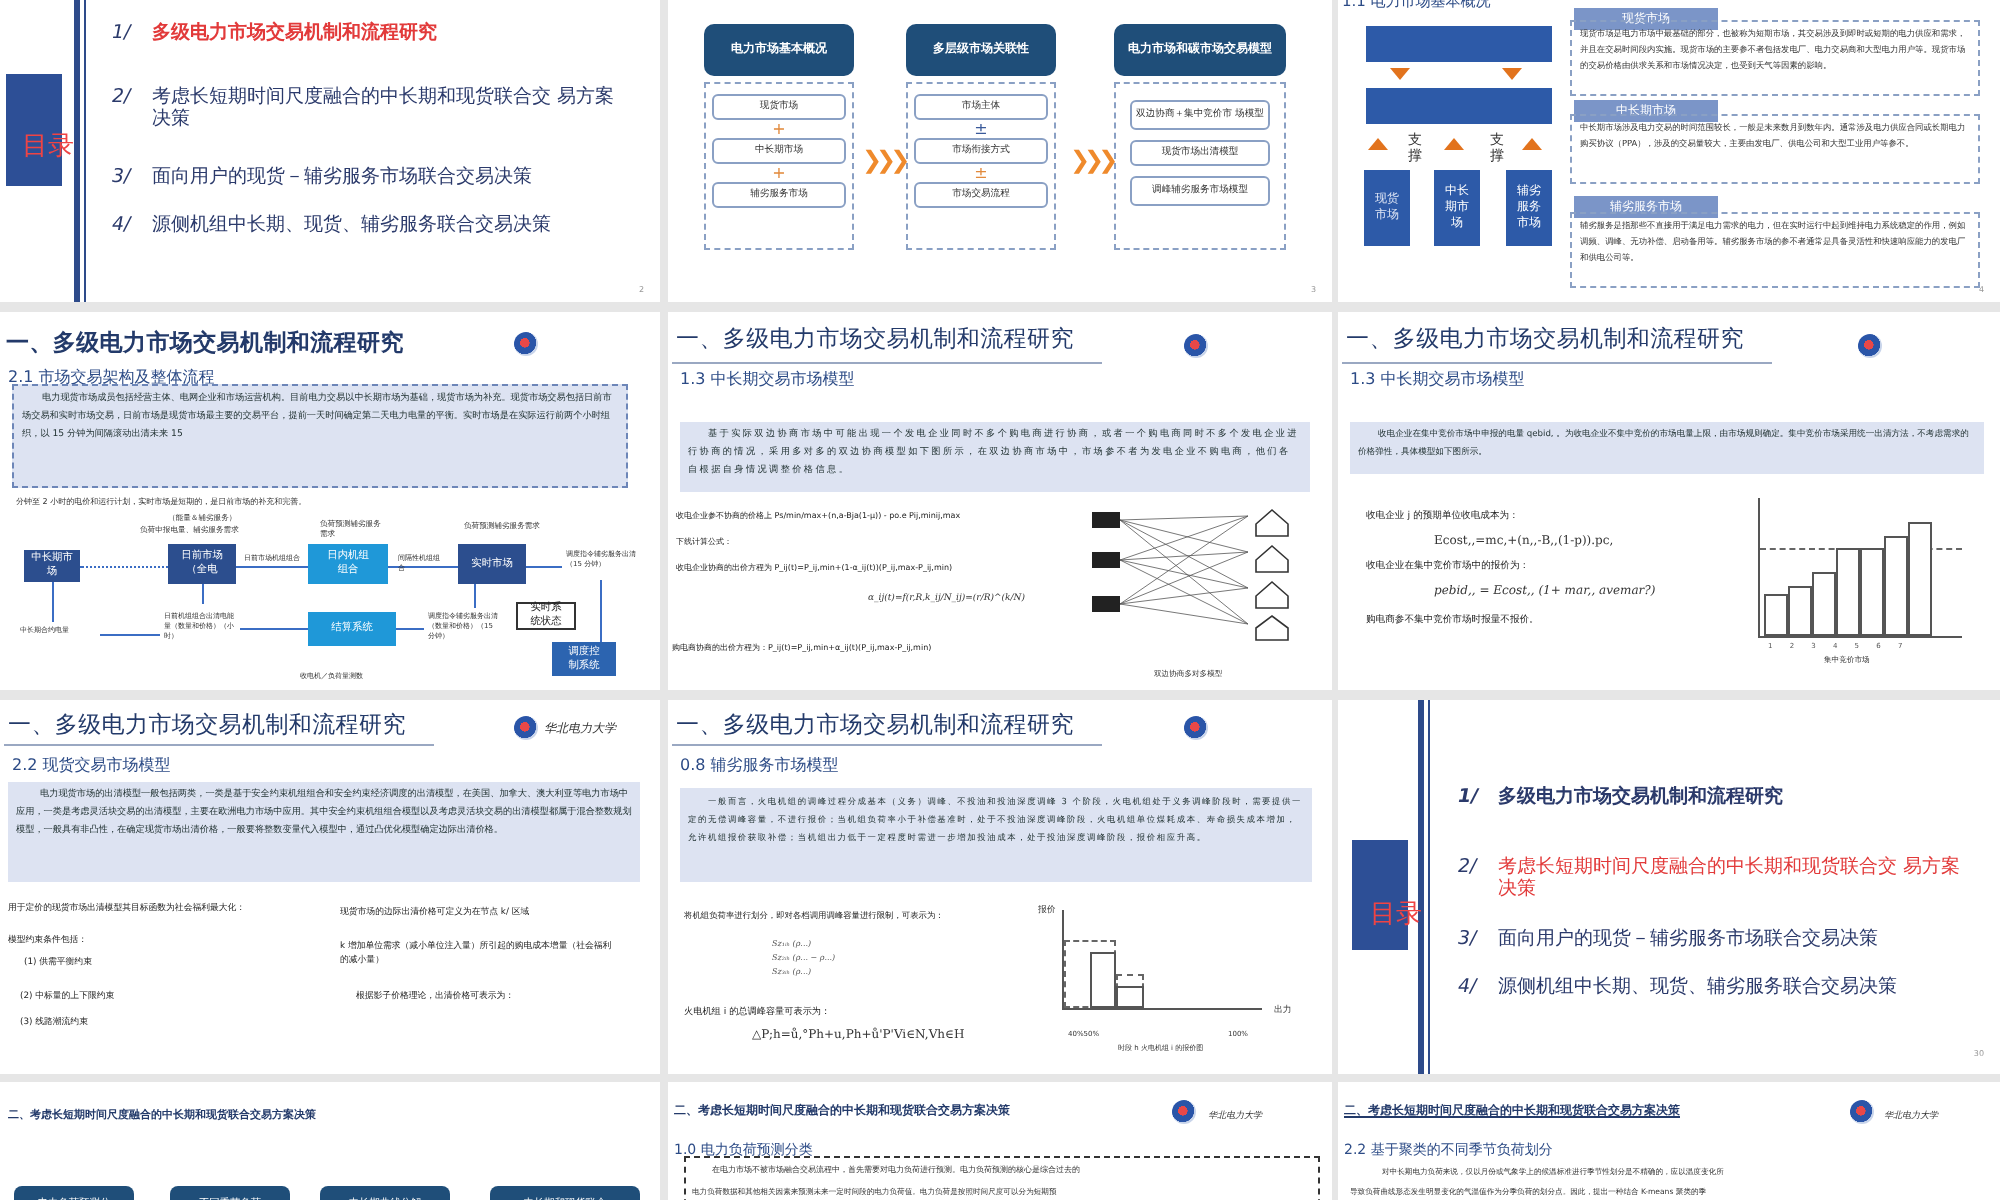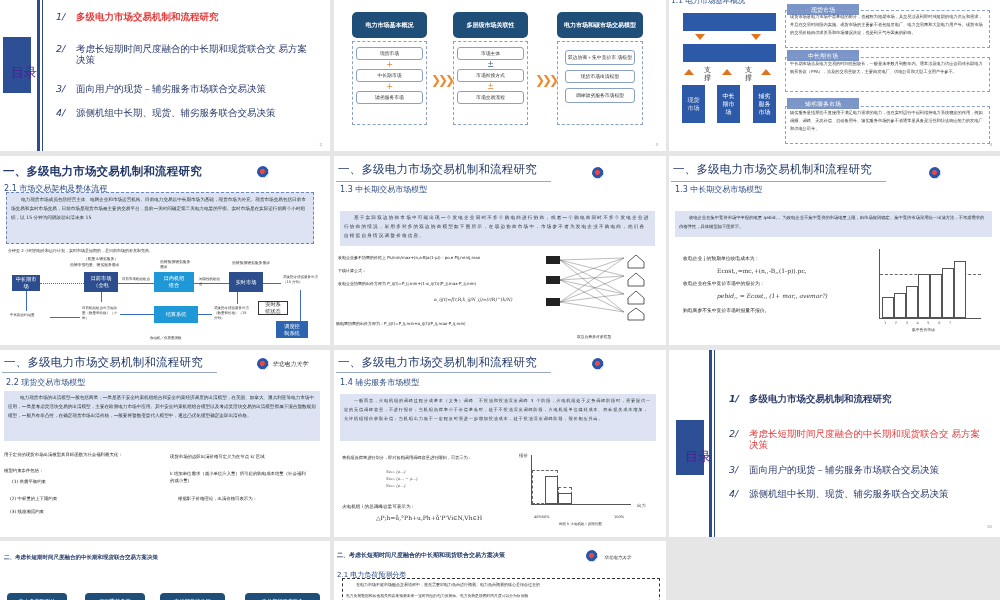--- a/index.html
+++ b/index.html
@@ -4,21 +4,21 @@
 <style>
 *{box-sizing:border-box;margin:0;padding:0}
 html,body{width:1000px;height:600px;overflow:hidden;background:#e6e6e6;font-family:"DejaVu Sans","Liberation Sans",sans-serif;color:#1f3a66}
 .grid{position:absolute;left:0;top:0;width:1000px;height:600px}
 .slide{position:absolute;background:#fff;overflow:hidden}
 .pg{position:absolute;right:8px;bottom:4px;font-size:4px;color:#999}
 
 .toc-bar{position:absolute;left:37px;top:0;width:3px;height:100%;background:#2e4b8a}
 .toc-bar2{position:absolute;left:42px;top:0;width:1px;height:100%;background:#2e4b8a}
 .toc-box{position:absolute;left:3px;width:28px;height:56px;background:#2d4f96}
-.toc-label{position:absolute;left:11px;font-size:13px;color:#4c1d95}
+.toc-label{position:absolute;left:11px;font-size:13px;color:#ef4444}
 .toc-item{position:absolute;left:56px;font-size:9.5px;color:#2b3a6b;line-height:11px}
 .toc-item .n{display:inline-block;width:20px;font-style:italic;color:#2b3a6b}
 .toc-item.active .t{color:#e23a3a;font-weight:bold}
 .toc-item .t{display:inline-block;vertical-align:top;width:240px}
 
 .s-title{position:absolute;left:4px;top:9px;font-size:11.5px;color:#233a6a;font-weight:bold;letter-spacing:.2px}
 .s-rule{position:absolute;left:2px;top:23px;width:215px;height:1px;background:#9aa8c2}
 .s-sub{position:absolute;left:6px;top:29px;font-size:8px;color:#2c4b86;line-height:9px}
 .logo{position:absolute;width:12px;height:12px;border-radius:50%;background:radial-gradient(circle at 45% 45%,#e94848 0 25%,#2a55a8 26% 60%,#c8d4ea 61%)}
 .logo-txt{position:absolute;font-size:6px;font-style:italic;color:#333;font-family:"DejaVu Serif",serif}
@@ -248,21 +248,21 @@
     <div class="bullet" style="left:10px;top:158px;font-size:4.4px">(3) 线路潮流约束</div>
     <div class="bullet" style="left:170px;top:103px;width:148px;font-size:4.4px">现货市场的边际出清价格可定义为在节点 k/ 区域</div>
     <div class="bullet" style="left:170px;top:120px;width:140px;font-size:4.4px">k 增加单位需求（减小单位注入量）所引起的购电成本增量（社会福利的减小量）</div>
     <div class="bullet" style="left:178px;top:145px;width:140px;font-size:4.4px">根据影子价格理论，出清价格可表示为：</div>
   </div>
 
   <div class="slide" style="left:334px;top:350px;width:332px;height:187px">
     <div class="s-title" style="font-weight:normal;top:5px">一、多级电力市场交易机制和流程研究</div>
     <div class="s-rule" style="top:22px"></div>
     <div class="logo" style="left:258px;top:8px"></div>
-    <div class="s-sub" style="top:28px;width:90px">1.4 辅劣服务市场模型</div>
+    <div class="s-sub" style="top:28px;width:90px">0.8 辅劣服务市场模型</div>
     <div class="para" style="left:6px;top:44px;width:316px;height:47px;overflow:hidden;letter-spacing:.8px;text-indent:10px;font-size:4.2px">一般而言，火电机组的调峰过程分成基本（义务）调峰、不投油和投油深度调峰 3 个阶段，火电机组处于义务调峰阶段时，需要提供一定的无偿调峰容量，不进行报价；当机组负荷率小于补偿基准时，处于不投油深度调峰阶段，火电机组单位煤耗成本、寿命损失成本增加，允许机组报价获取补偿；当机组出力低于一定程度时需进一步增加投油成本，处于投油深度调峰阶段，报价相应升高。</div>
     <div class="bullet" style="left:8px;top:104px;width:160px;font-size:4.2px">将机组负荷率进行划分，即对各档调用调峰容量进行限制，可表示为：</div>
     <div class="formula" style="left:52px;top:118px;font-size:4px;line-height:7px;color:#555">Sz₁ᵢₕ (ρ...)<br>Sz₂ᵢₕ (ρ... − ρ...)<br>Sz₃ᵢₕ (ρ...)</div>
     <div class="bullet" style="left:8px;top:153px;font-size:4.6px">火电机组 i 的总调峰容量可表示为：</div>
     <div class="formula" style="left:42px;top:164px;font-style:normal;font-size:6px">△P;h=ů,°Ph+u,Ph+ů'P'Vi∈N,Vh∈H</div>
     <div style="position:absolute;left:197px;top:105px;width:100px;height:50px;border-left:1px solid #555;border-bottom:1px solid #555">
       <div style="position:absolute;left:0;bottom:0;width:26px;height:34px;border:1px dashed #666"></div>
       <div style="position:absolute;left:13px;bottom:0;width:13px;height:28px;border:1px solid #555"></div>
       <div style="position:absolute;left:26px;bottom:0;width:14px;height:17px;border:1px dashed #666"></div>
       <div style="position:absolute;left:26px;bottom:0;width:14px;height:11px;border:1px solid #555"></div>
@@ -291,20 +291,28 @@
     <div class="pill" style="left:7px;width:60px">电力负荷预测分</div>
     <div class="pill" style="left:85px;width:60px">不同季节负荷</div>
     <div class="pill" style="left:160px;width:65px">中长期曲线分解</div>
     <div class="pill" style="left:245px;width:75px">中长期和现货联合</div>
   </div>
 
   <div class="slide" style="left:334px;top:541px;width:332px;height:59px">
     <div class="bhead" style="left:3px;top:10px">二、考虑长短期时间尺度融合的中长期和现货联合交易方案决策</div>
     <div class="logo" style="left:252px;top:9px"></div>
     <div class="logo-txt" style="left:270px;top:14px;font-size:4.5px">华北电力大学</div>
-    <div class="s-sub" style="left:3px;top:30px;font-size:7px">2.1 电力负荷预测分类</div>
+    <div class="s-sub" style="left:3px;top:30px;font-size:7px">1.0 电力负荷预测分类</div>
     <div style="position:absolute;left:8px;top:37px;width:318px;height:30px;border:1px dashed #333"></div>
     <div class="tiny" style="left:22px;top:40px;font-size:4px;white-space:nowrap">在电力市场不被市场融合交易流程中，首先需要对电力负荷进行预测。电力负荷预测的核心是综合过去的</div>
     <div class="tiny" style="left:12px;top:51px;font-size:3.8px;white-space:nowrap;width:310px;overflow:hidden">电力负荷数据和其他相关因素来预测未来一定时间段的电力负荷值。电力负荷是按照时间尺度可以分为短期预</div>
   </div>
 
+  <div class="slide" style="left:669px;top:541px;width:331px;height:59px">
+    <div class="bhead" style="left:3px;top:10px;text-decoration:underline">二、考虑长短期时间尺度融合的中长期和现货联合交易方案决策</div>
+    <div class="logo" style="left:256px;top:9px"></div>
+    <div class="logo-txt" style="left:273px;top:14px;font-size:4.5px">华北电力大学</div>
+    <div class="s-sub" style="left:3px;top:30px;font-size:7px">2.2 基于聚类的不同季节负荷划分</div>
+    <div class="tiny" style="left:22px;top:41px;font-size:3.8px;white-space:nowrap;width:305px;overflow:hidden">对中长期电力负荷来说，仅以月份或气象学上的候温标准进行季节性划分是不精确的，应以温度变化所</div>
+    <div class="tiny" style="left:6px;top:51px;font-size:3.8px;white-space:nowrap;width:320px;overflow:hidden">导致负荷曲线形态发生明显变化的气温值作为分季负荷的划分点。因此，提出一种结合 K-means 聚类的季</div>
+  </div>
 
 </div>
 
 </body></html>

